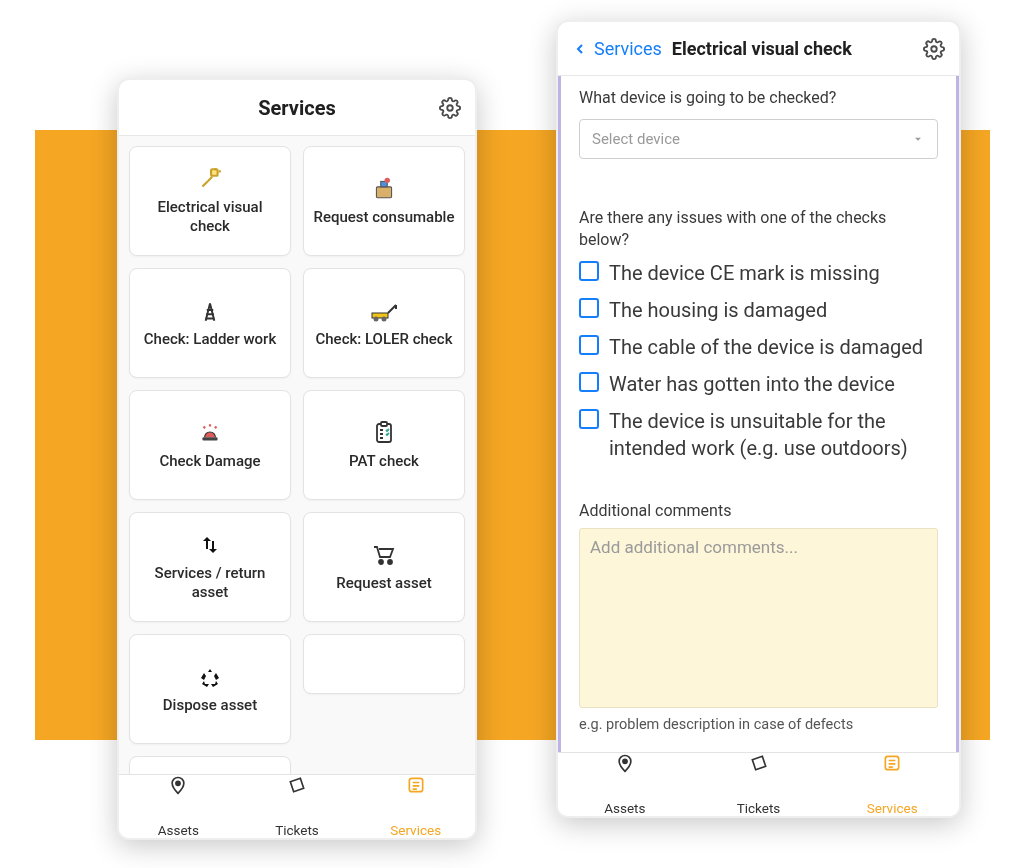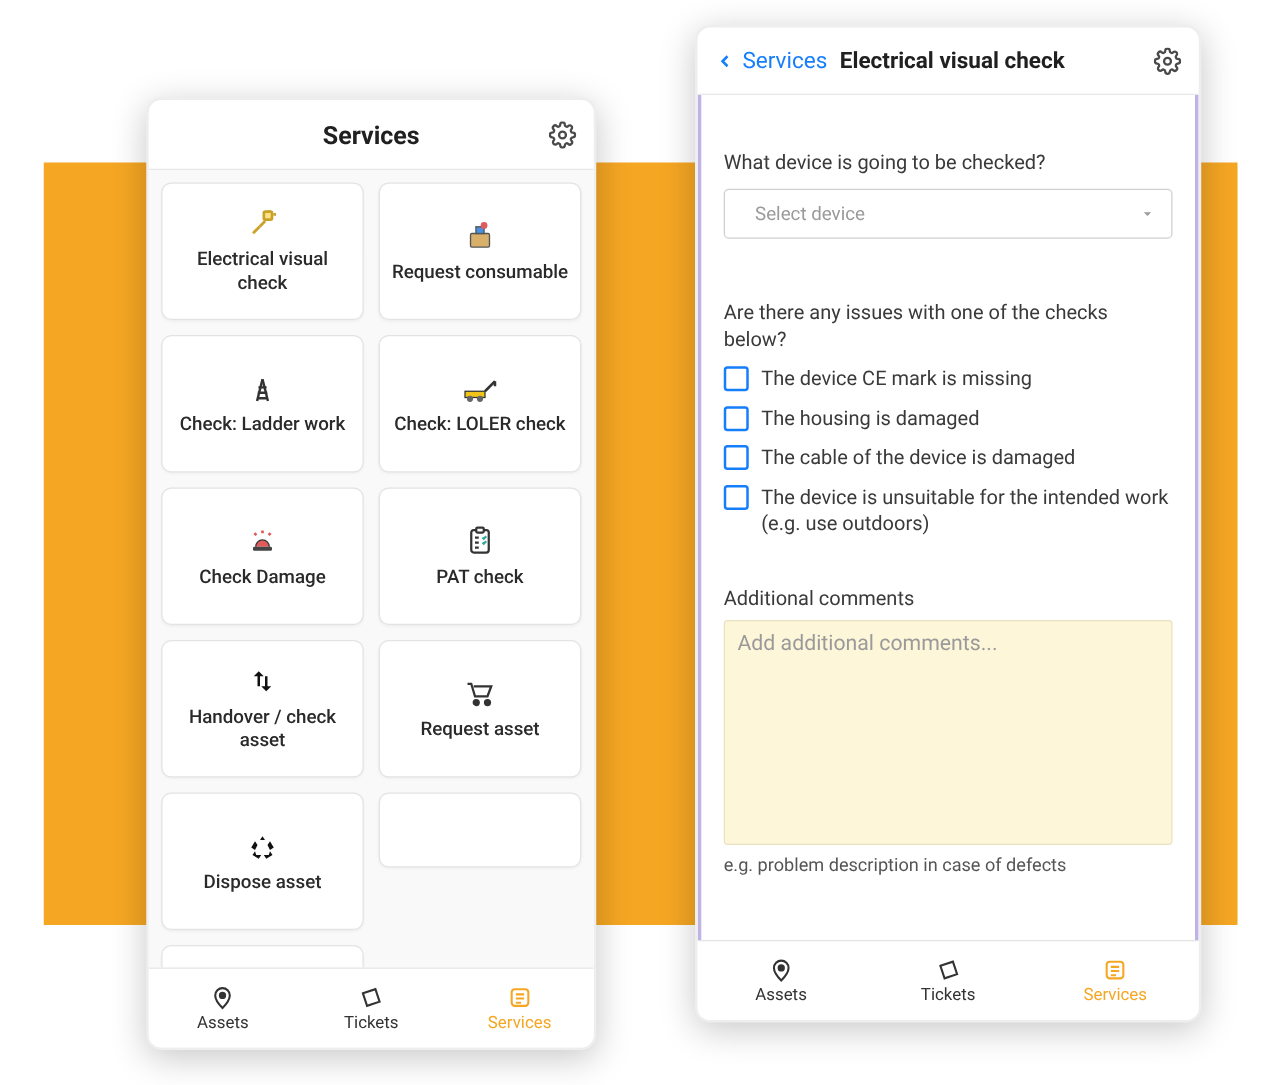--- a/index.html
+++ b/index.html
@@ -27,32 +27,32 @@
   
   .p2-header { height: 54px; display: flex; align-items: center; padding: 0 14px; border-bottom: 1px solid #e8e8e8; gap: 6px; }
   .p2-back { color: #157efb; font-weight:600; }
   .p2-crumb { color: #157efb; font-size: 18px; margin-right: 4px; }
   .p2-title { font-weight: 700; font-size: 18px; color: #202020; }
   .p2-gear { margin-left: auto; color: #4a4a4a; }
 
   .p2-body { flex: 1; overflow: hidden; background: #f7f7f7; display: flex; flex-direction: column; }
   .p2-panel { background: #fff; margin: 0; border-left: 3px solid #bfb2e6; border-right: 3px solid #bfb2e6; flex: 1; padding: 10px 18px 18px 18px; display: flex; flex-direction: column; justify-content: center; }
   .q { font-size: 16px; color: #3a3a3a; margin-bottom: 10px; line-height: 1.35; }
-  .select { border: 1px solid #cfcfcf; border-radius: 4px; height: 40px; display: flex; align-items: center; padding: 0 24px; color: #9a9a9a; font-size: 15px; position: relative; margin-bottom: 48px; }
+  .select { border: 1px solid #cfcfcf; border-radius: 4px; height: 40px; display: flex; align-items: center; padding: 0 12px; color: #9a9a9a; font-size: 15px; position: relative; margin-bottom: 48px; }
   .select .caret { position: absolute; right: 12px; top: 50%; transform: translateY(-50%); color: #9a9a9a; }
   .checks { display: flex; flex-direction: column; gap: 10px; margin-bottom: 38px; }
   .check-row { display: flex; align-items: flex-start; gap: 10px; }
   .cb { width: 20px; height: 20px; border: 2px solid #157efb; border-radius: 3px; flex: 0 0 20px; margin-top: 1px; }
-  .ctxt { font-size: 16px; color: #3a3a3a; line-height: 1.35; }
+  .ctxt { font-size: 20px; color: #3a3a3a; line-height: 1.35; }
   .comments-area { background: #fdf6d9; border: 1px solid #e8e2c2; border-radius: 3px; height: 180px; padding: 8px 10px; color: #9a9a9a; font-size: 17px; }
   .hint { font-size: 14.5px; color: #555; margin-top: 8px; }
 
   
   .nav { height: 64px; border-top: 1px solid #e3e3e3; display: flex; background:#fff; }
-  .nav-item { flex: 1; display: flex; flex-direction: column; align-items: center; justify-content: center; gap: 2px; font-size: 13.5px; color: #333; }
+  .nav-item { flex: 1; display: flex; flex-direction: column; align-items: center; justify-content: space-between; gap: 2px; font-size: 13.5px; color: #333; }
   .nav-item.active { color: #f5a623; }
   .nav-ic { height: 20px; }
 
   svg { display: block; }
 </style>
 </head>
 <body>
 
 <div class="orange-block ob-left"></div>
 <div class="orange-block ob-mid"></div>
@@ -137,21 +137,21 @@
           </svg>
       </div>
       <div class="lbl">PAT check</div>
     </div>
     <div class="card">
       <div class="ic">
         <svg width="24" height="24" viewBox="0 0 24 24" fill="#111">
             <path d="M9 4l-4 4h3v8h2V8h3L9 4zM15 20l4-4h-3V8h-2v8h-3l4 4z"></path>
           </svg>
       </div>
-      <div class="lbl">Handover / check asset</div>
+      <div class="lbl">Services / return asset</div>
     </div>
 
     <div class="card">
       <div class="ic">
         <svg width="26" height="24" viewBox="0 0 26 24" fill="none" stroke="#333" stroke-width="1.8">
             <path d="M3 4h3l3 10h10l3-8H8"></path>
             <circle cx="10" cy="19" r="2" fill="#333"></circle>
             <circle cx="19" cy="19" r="2" fill="#333"></circle>
           </svg>
       </div>
@@ -246,20 +246,24 @@
         <div class="check-row">
           <div class="cb"></div>
           <div class="ctxt">The housing is damaged</div>
         </div>
         <div class="check-row">
           <div class="cb"></div>
           <div class="ctxt">The cable of the device is damaged</div>
         </div>
         <div class="check-row">
           <div class="cb"></div>
+          <div class="ctxt">Water has gotten into the device</div>
+        </div>
+        <div class="check-row">
+          <div class="cb"></div>
           <div class="ctxt">The device is unsuitable for the intended work (e.g. use outdoors)</div>
         </div>
       </div>
 
       <div class="q" style="margin-bottom:6px;">Additional comments</div>
       <div class="comments-area">
         <span>Add additional comments...</span>
       </div>
       <div class="hint">e.g. problem description in case of defects</div>
     </div>

